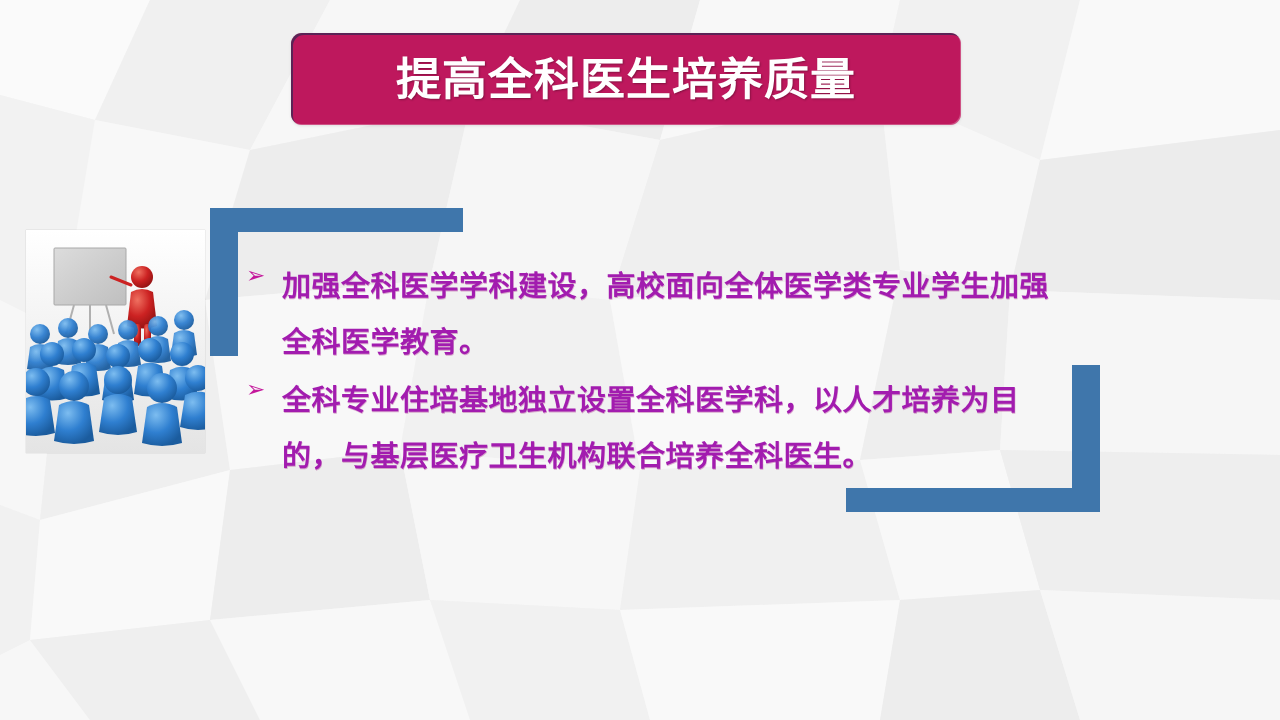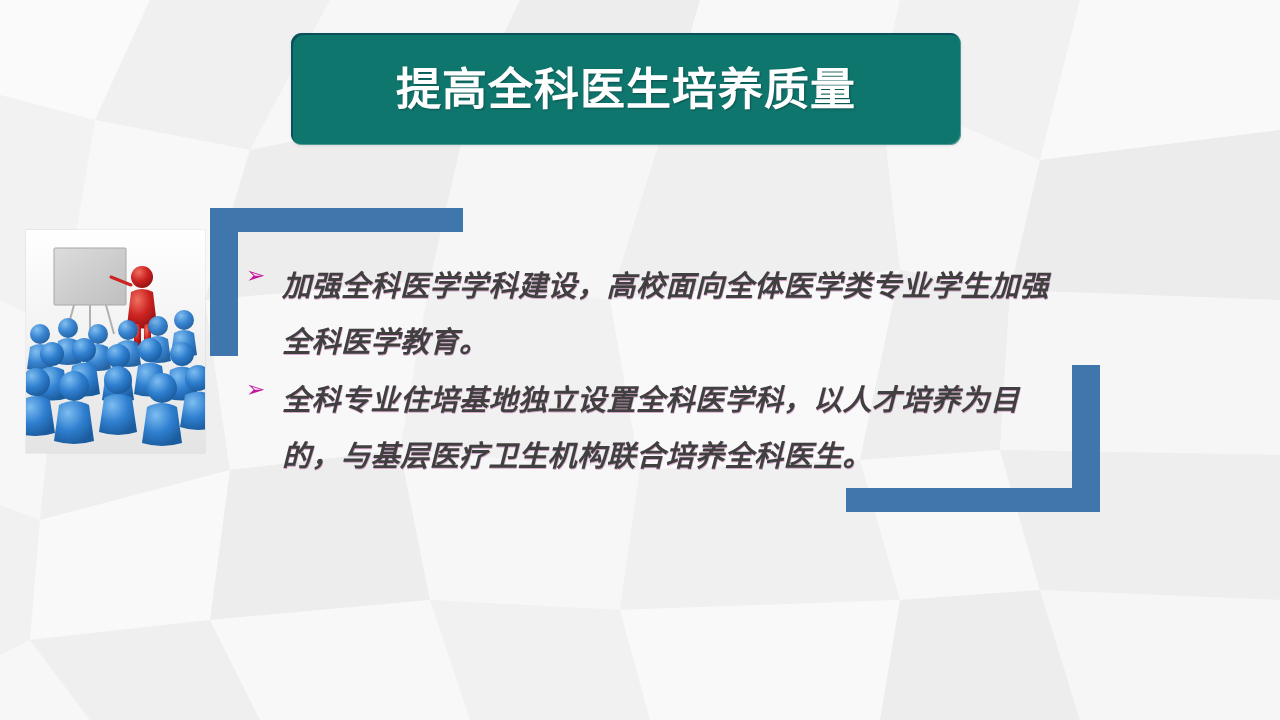--- a/index.html
+++ b/index.html
@@ -25,23 +25,23 @@
     height: 720px;
     display: block;
   }
 
   
   #title-box {
     position: absolute;
     left: 291px;
     top: 33px;
     width: 670px;
-    height: 112px;
+    height: 92px;
     border-radius: 11px;
-    background: #0f766e;
+    background: #be185d;
     box-shadow:
       inset 2px 2px 0 0 rgba(10,45,80,0.55),
       inset -1px -1px 0 0 rgba(255,255,255,0.25),
       0 1px 3px rgba(0,0,0,0.10);
     display: flex;
     align-items: center;
     justify-content: center;
   }
   #title-text {
     color: #ffffff;
@@ -104,27 +104,26 @@
     flex: 0 0 auto;
     width: 36px;
     padding-top: 6px;
     color: #c4179b;
     font-size: 23px;
     line-height: 1;
     text-align: left;
   }
   .bullet-text {
     flex: 1 1 auto;
-    color: #404040;
+    color: #a21caf;
     font-size: 29px;
     font-weight: bold;
     line-height: 56px;
     letter-spacing: 0.5px;
     text-shadow: 0.6px 0.6px 0 rgba(160,20,130,0.35);
-    font-style: italic;
   }
 </style>
 </head>
 <body>
 
 <div id="slide">
 
   <svg id="bg" viewBox="0 0 1280 720" preserveAspectRatio="none">
     <rect x="0" y="0" width="1280" height="720" fill="#f4f4f4"></rect>
     <g stroke="none">

